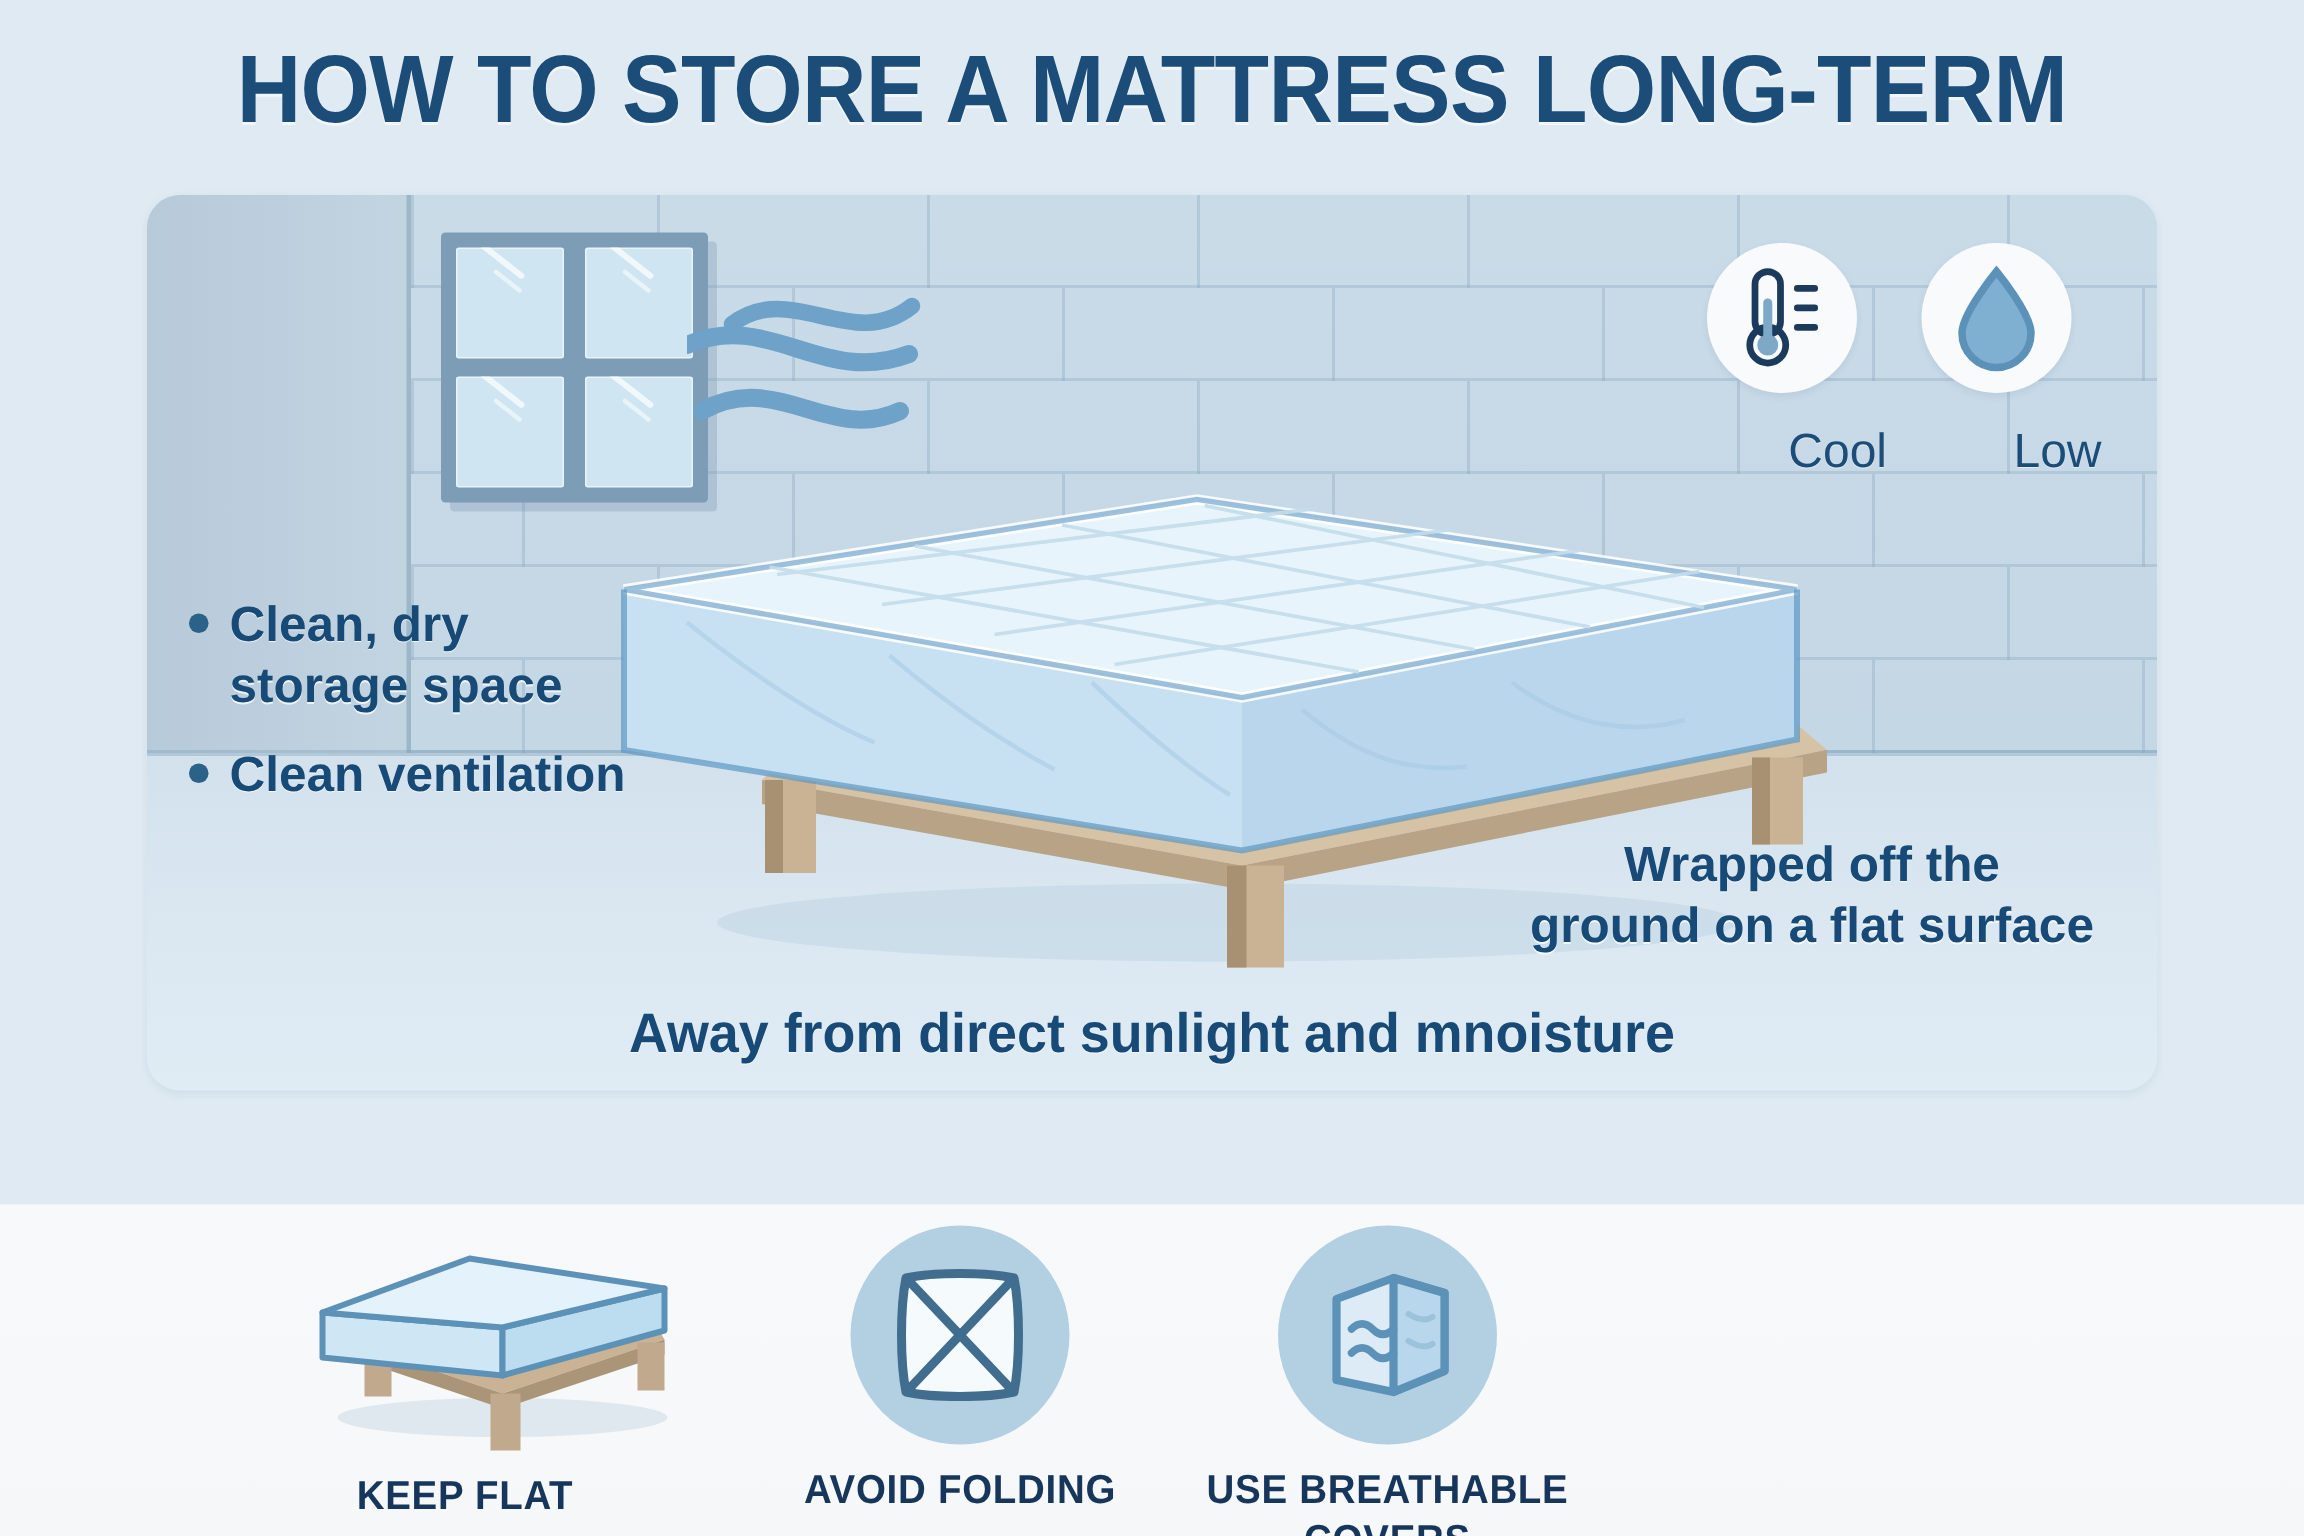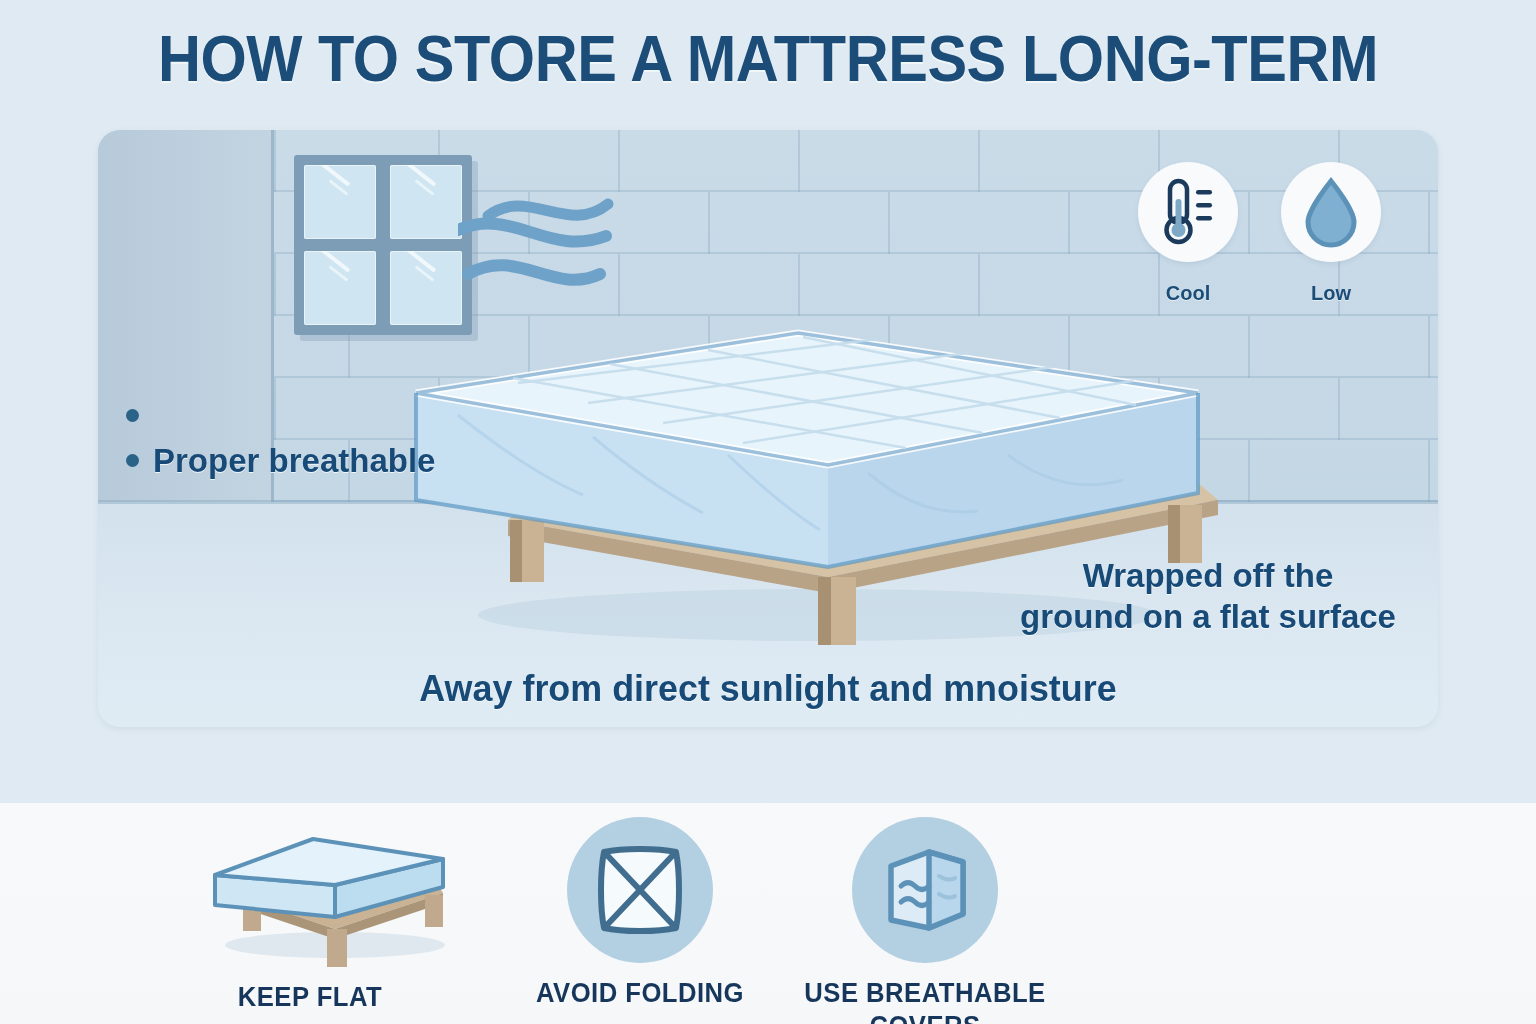--- a/index.html
+++ b/index.html
@@ -90,22 +90,22 @@
   .p4{left:96px;top:96px;width:72px;height:74px;}
 
   
   .airflow{position:absolute;left:360px;top:48px;width:230px;height:130px;}
 
   
   .badge{position:absolute;width:100px;height:100px;border-radius:50%;
     background:#f8fafc;box-shadow:0 2px 5px rgba(80,110,140,.12);
     display:flex;align-items:center;justify-content:center;}
   .badge-label{
-    position:absolute;width:140px;text-align:center;
-    font-size:20px;color:#1b4d78;font-weight:bold;
+    position:absolute;width:140px;text-align:right;
+    font-size:32px;color:#1b4d78;font-weight:normal;
     text-shadow:0 1px 0 rgba(255,255,255,.5);
   }
 
   
   .bedwrap{position:absolute;left:300px;top:185px;width:820px;height:330px;}
 
   
   .bullets{
     position:absolute;left:28px;top:265px;width:500px;
     color:#174a77;font-size:33px;line-height:41px;font-weight:bold;
@@ -280,24 +280,26 @@
     <div class="badge" style="left:1183px;top:32px">
       <svg width="58" height="72" viewBox="0 0 58 72">
         <path d="M29 5 C 29 5, 52 33, 52 46 A 23 23 0 0 1 6 46 C 6 33, 29 5, 29 5 Z" fill="#7fb0d2" stroke="#5d92b8" stroke-width="5"></path>
       </svg>
     </div>
     <div class="badge-label" style="left:1163px;top:152px">Low</div>
 
     <div class="bullets">
       <div class="row">
         <span class="dot"></span>
+        <span style="white-space:pre-line">Clean, dry
+storage space</span>
       </div>
       <div class="row">
         <span class="dot"></span>
-        <span style="white-space:pre-line">Proper breathable</span>
+        <span style="white-space:pre-line">Clean ventilation</span>
       </div>
     </div>
 
     <div class="rightnote" style="white-space:pre-line">Wrapped off the
 ground on a flat surface</div>
     <div class="bottomnote">Away from direct sunlight and mnoisture</div>
   </div>
 
   <div class="footer">
 

